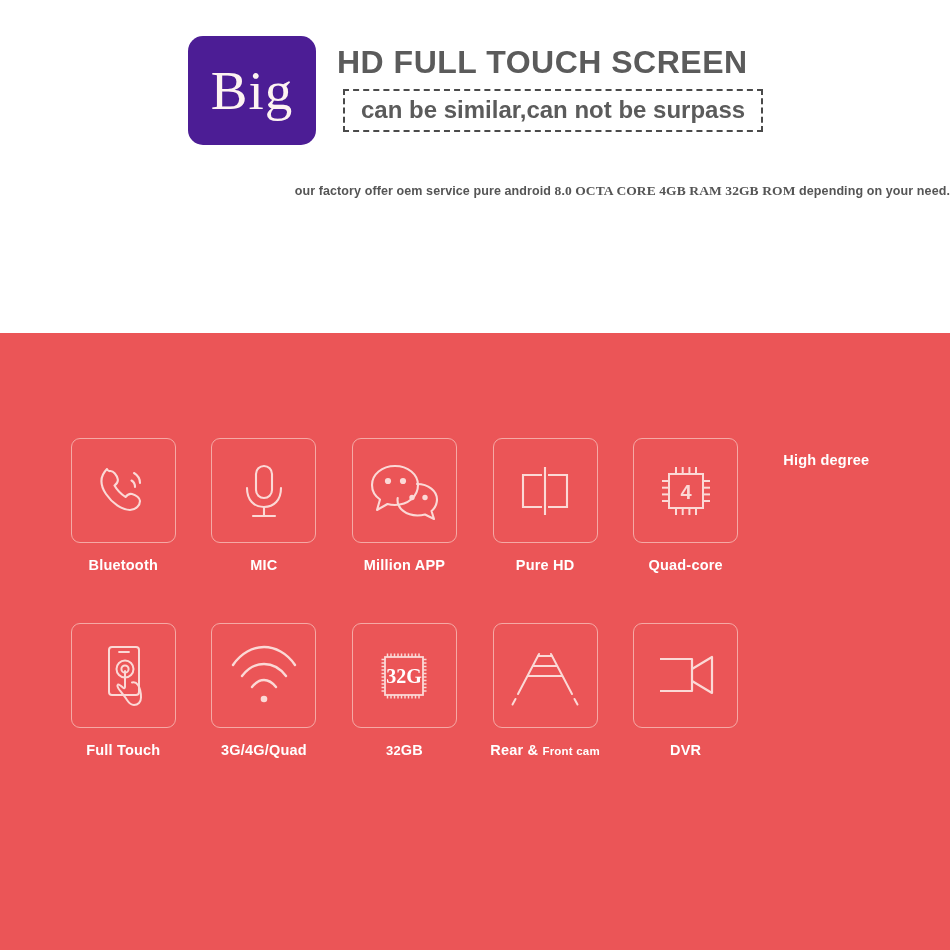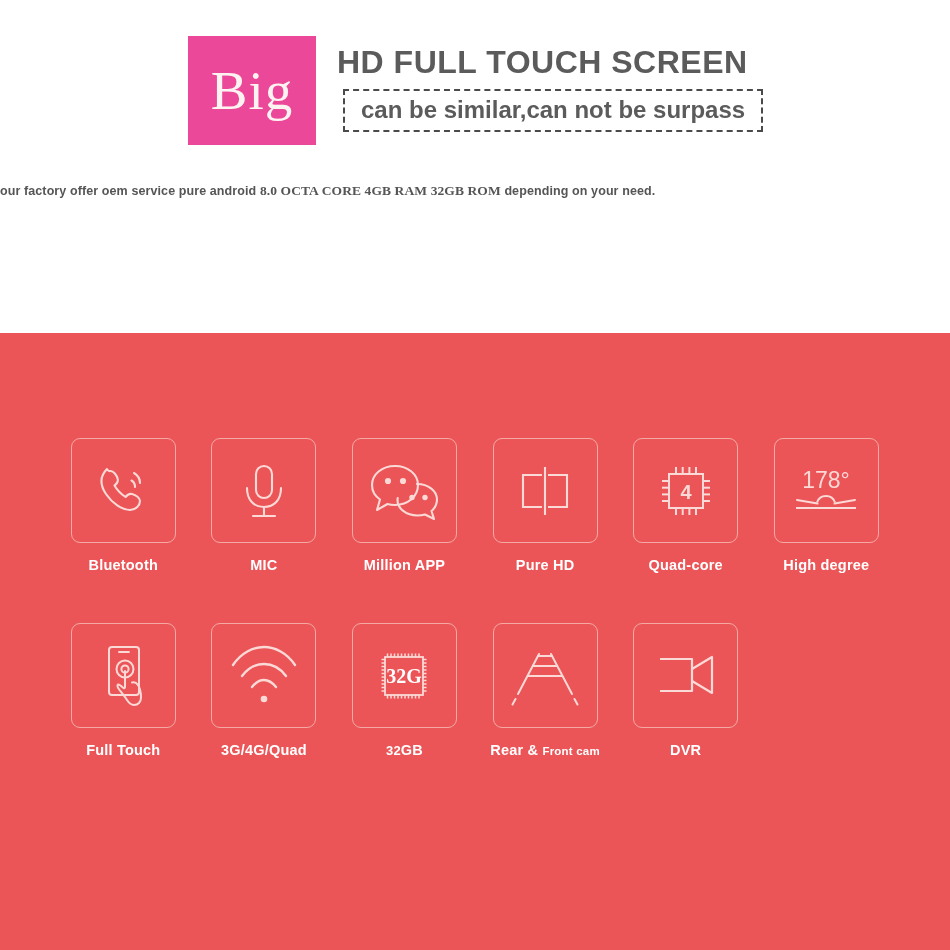--- a/index.html
+++ b/index.html
@@ -32,25 +32,26 @@
     position: absolute;
     left: 188px;
     top: 36px;
     display: flex;
     align-items: flex-start;
   }
 
   .big-badge {
     width: 128px;
     height: 109px;
-    background: #ec4899;
+    background: #4c1d95;
     display: flex;
     align-items: center;
     justify-content: center;
     flex: none;
+    border-radius: 15px;
   }
 
   .big-badge-text {
     font-family: "Liberation Serif", serif;
     font-size: 55px;
     color: #fdf3f1;
     line-height: 1;
     letter-spacing: 1px;
   }
 
@@ -84,21 +85,21 @@
     color: #5b5b5b;
     white-space: nowrap;
     line-height: 1.1;
   }
 
   .subtitle {
     position: absolute;
     left: 0;
     top: 183px;
     width: 950px;
-    text-align: left;
+    text-align: right;
     font-family: "Liberation Sans", sans-serif;
     font-size: 12.5px;
     font-weight: bold;
     color: #555555;
     letter-spacing: 0.1px;
     white-space: nowrap;
   }
   .subtitle .serif-part {
     font-family: "Liberation Serif", serif;
     font-weight: bold;
@@ -272,29 +273,20 @@
                 <line x1="53" y1="39.4" x2="60" y2="39.4"></line>
                 <line x1="53" y1="46" x2="60" y2="46"></line>
               </g>
               <text x="36" y="43.5" text-anchor="middle" font-family="Liberation Sans, sans-serif" font-size="20" font-weight="bold" fill="#fbd9d6">4</text>
             </svg>
           </div>
           <div class="feature-label">Quad-core</div>
         </div>
 
         <div class="feature-cell">
-          <div class="tile">
-            <svg width="80" height="72" viewBox="0 0 80 72">
-              <text x="40" y="33" text-anchor="middle" font-family="Liberation Sans, sans-serif" font-size="23" fill="#fbd9d6">178°</text>
-              <line x1="10" y1="53" x2="70" y2="53" stroke="#fbd9d6" stroke-width="2"></line>
-              <path d="M31 47.5 A9.5 9.5 0 0 1 49 47.5" fill="none" stroke="#fbd9d6" stroke-width="2"></path>
-              <line x1="11" y1="45" x2="31.5" y2="48.5" stroke="#fbd9d6" stroke-width="2" stroke-linecap="round"></line>
-              <line x1="69" y1="45" x2="48.5" y2="48.5" stroke="#fbd9d6" stroke-width="2" stroke-linecap="round"></line>
-            </svg>
-          </div>
           <div class="feature-label">High degree</div>
         </div>
 
       </div>
 
       <div class="feature-row row2">
 
 
         <div class="feature-cell">
           <div class="tile">

